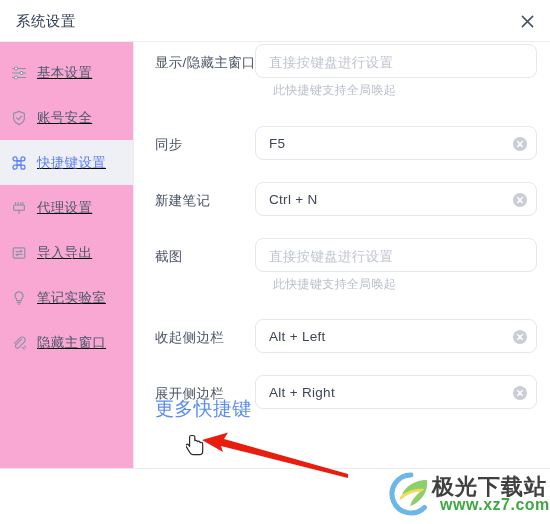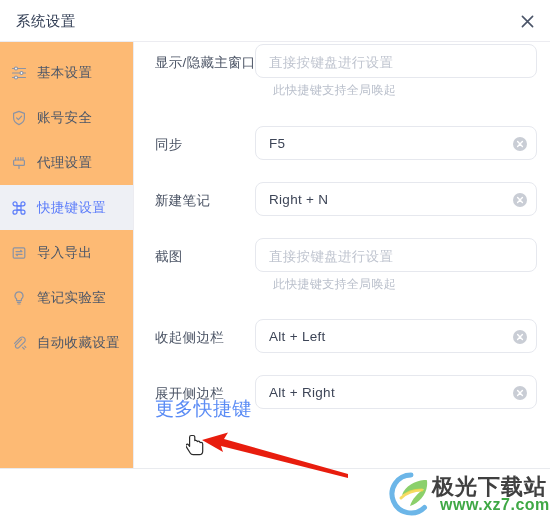--- a/index.html
+++ b/index.html
@@ -54,23 +54,24 @@
     left: 0; top: 42px;
     width: 550px; height: 426px;
     display: flex;
   }
 
   
   .sidebar {
     width: 134px;
     height: 426px;
     border-right: 1px solid #ececf1;
-    background: #fdba74;
+    background: #f9a8d4;
     padding-top: 8px;
     flex: 0 0 134px;
+    text-decoration: underline;
   }
   .side-item {
     position: relative;
     height: 45px;
     display: flex;
     align-items: center;
     padding-left: 9px;
     cursor: pointer;
     color: #4b5668;
     font-size: 13.5px;
@@ -226,40 +227,40 @@
         <div class="side-item">
           <span class="si-icon">
             <svg width="16" height="16" viewBox="0 0 16 16" fill="none" stroke="currentColor" stroke-width="1.2">
               <path d="M8 1.4 13.4 3.4v4.4c0 3.2-2.3 5.6-5.4 6.8-3.1-1.2-5.4-3.6-5.4-6.8V3.4z" stroke-linejoin="round"></path>
               <path d="M5.6 7.8 7.4 9.6 10.6 6.2" stroke-linecap="round" stroke-linejoin="round"></path>
             </svg>
           </span>
           <span class="si-label">账号安全</span>
         </div>
 
+        <div class="side-item active">
+          <span class="si-icon">
+            <svg width="16" height="16" viewBox="0 0 16 16" fill="none" stroke="currentColor" stroke-width="1.2">
+              <path d="M6 6V3.8a2 2 0 1 0-2 2h8a2 2 0 1 0-2-2V6m0 4v2.2a2 2 0 1 0 2-2H4a2 2 0 1 0 2 2V10" stroke-linejoin="round" stroke-linecap="round"></path>
+              <rect x="6" y="6" width="4" height="4"></rect>
+            </svg>
+          </span>
+          <span class="si-label">快捷键设置</span>
+        </div>
+
         <div class="side-item">
           <span class="si-icon">
             <svg width="16" height="16" viewBox="0 0 16 16" fill="none" stroke="currentColor" stroke-width="1.2">
               <rect x="2.6" y="5" width="10.8" height="5.4" rx="1"></rect>
               <path d="M4.6 5V2.6M7.2 5V2.6M9.8 5V2.6M12 5V2.6M8 10.4v3" stroke-linecap="round"></path>
             </svg>
           </span>
           <span class="si-label">代理设置</span>
         </div>
 
-        <div class="side-item active">
-          <span class="si-icon">
-            <svg width="16" height="16" viewBox="0 0 16 16" fill="none" stroke="currentColor" stroke-width="1.2">
-              <path d="M6 6V3.8a2 2 0 1 0-2 2h8a2 2 0 1 0-2-2V6m0 4v2.2a2 2 0 1 0 2-2H4a2 2 0 1 0 2 2V10" stroke-linejoin="round" stroke-linecap="round"></path>
-              <rect x="6" y="6" width="4" height="4"></rect>
-            </svg>
-          </span>
-          <span class="si-label">快捷键设置</span>
-        </div>
-
         <div class="side-item">
           <span class="si-icon">
             <svg width="16" height="16" viewBox="0 0 16 16" fill="none" stroke="currentColor" stroke-width="1.2">
               <rect x="2.2" y="2.8" width="11.6" height="10.4" rx="1.2"></rect>
               <path d="M5 6.6h6l-1.4-1.3M11 9.4H5l1.4 1.3" stroke-linecap="round" stroke-linejoin="round"></path>
             </svg>
           </span>
           <span class="si-label">导入导出</span>
         </div>
 
@@ -273,21 +274,21 @@
           <span class="si-label">笔记实验室</span>
         </div>
 
         <div class="side-item">
           <span class="si-icon">
             <svg width="16" height="16" viewBox="0 0 16 16" fill="none" stroke="currentColor" stroke-width="1.2">
               <path d="M10.6 4.2 5.2 9.6a2 2 0 1 0 2.8 2.8l5-5a3 3 0 1 0-4.2-4.2L3.6 8.4" stroke-linecap="round" stroke-linejoin="round"></path>
               <path d="M11.6 12.4l1.6 1.6M13.6 11.2l1.2 1.2" stroke-linecap="round"></path>
             </svg>
           </span>
-          <span class="si-label">自动收藏设置</span>
+          <span class="si-label">隐藏主窗口</span>
         </div>
 
       </div>
 
       <div class="content">
 
         <div class="field" style="top:2px">
           <div class="f-label">显示/隐藏主窗口</div>
           <div class="f-input">
             <div class="f-value ph">直接按键盘进行设置</div>
@@ -303,21 +304,21 @@
               <svg width="14" height="14" viewBox="0 0 14 14">
                 <path d="M4.6 4.6 L9.4 9.4 M9.4 4.6 L4.6 9.4" stroke="#ffffff" stroke-width="1.4" stroke-linecap="round" fill="none"></path>
               </svg>
             </div>
           </div>
         </div>
 
         <div class="field" style="top:140px">
           <div class="f-label">新建笔记</div>
           <div class="f-input">
-            <div class="f-value">Right + N</div>
+            <div class="f-value">Ctrl + N</div>
             <div class="clear">
               <svg width="14" height="14" viewBox="0 0 14 14">
                 <path d="M4.6 4.6 L9.4 9.4 M9.4 4.6 L4.6 9.4" stroke="#ffffff" stroke-width="1.4" stroke-linecap="round" fill="none"></path>
               </svg>
             </div>
           </div>
         </div>
 
         <div class="field" style="top:196px">
           <div class="f-label">截图</div>

